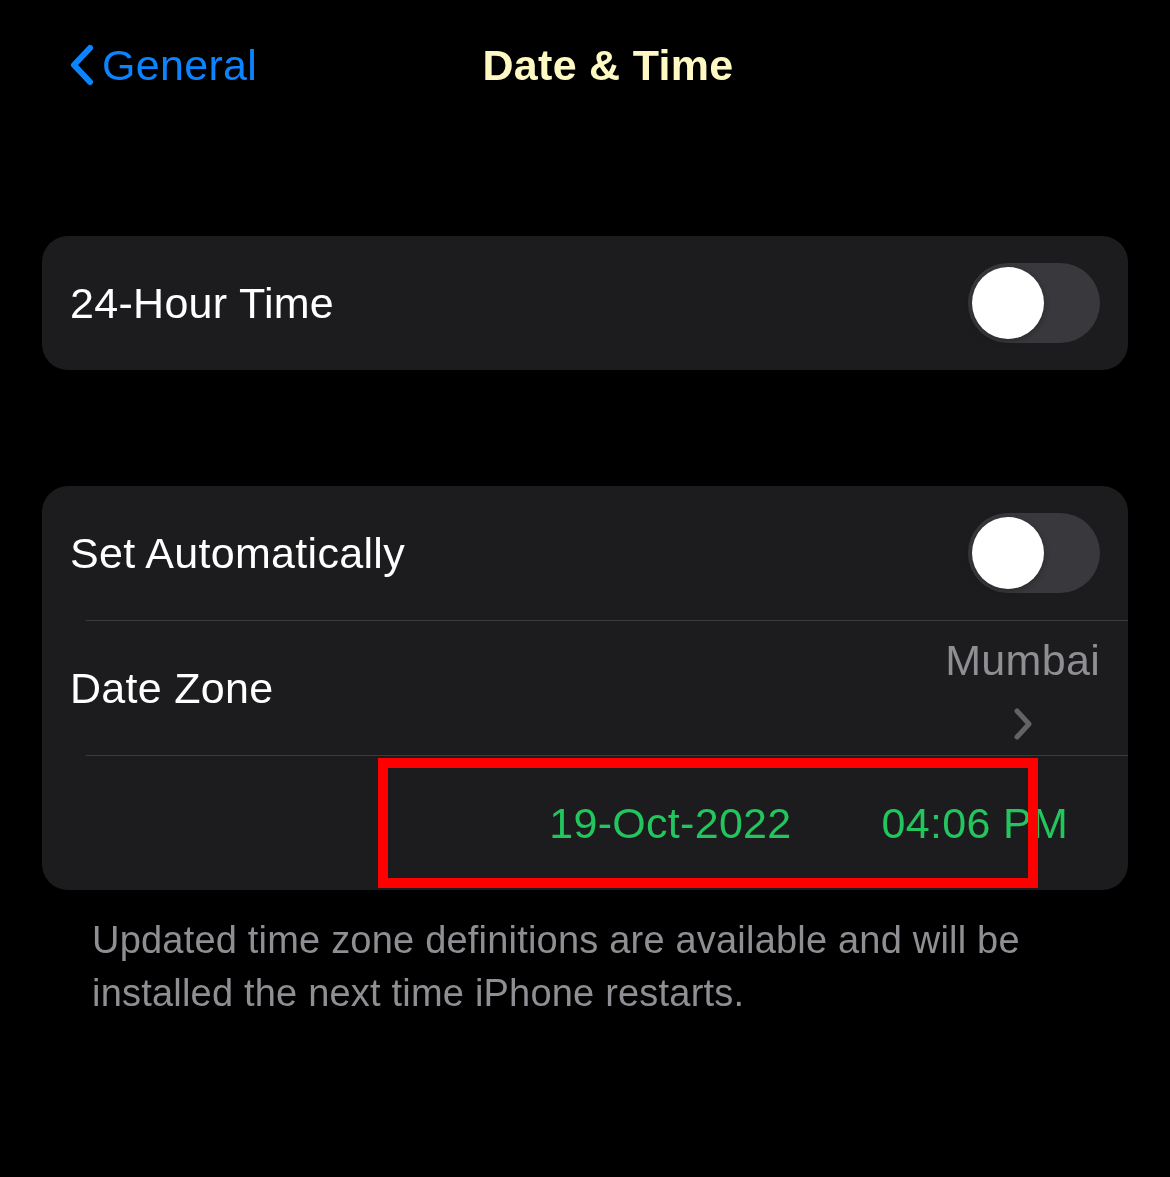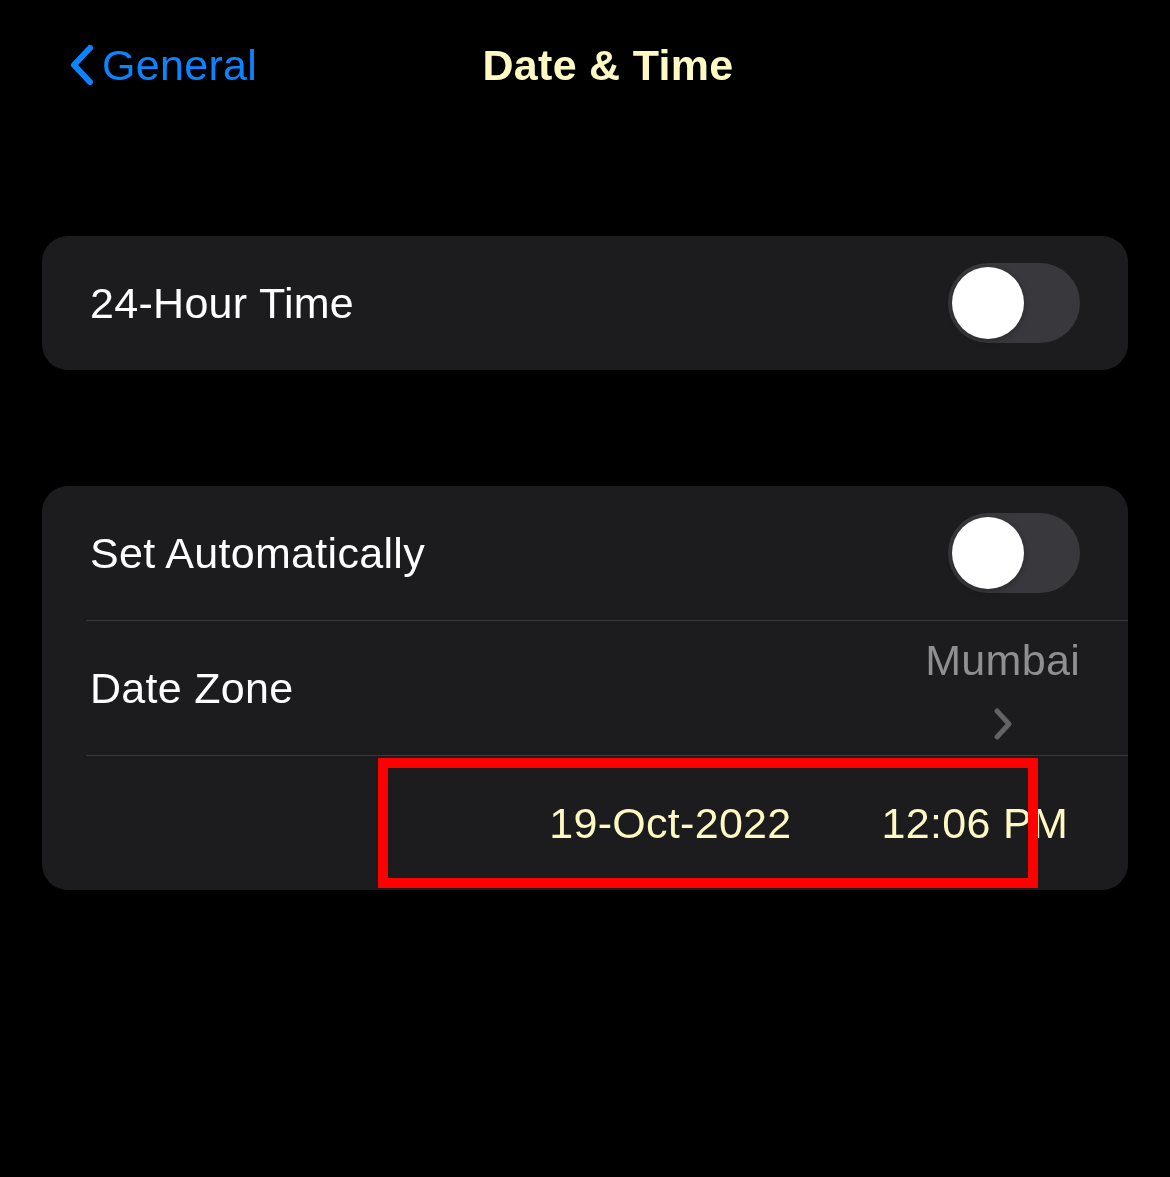--- a/index.html
+++ b/index.html
@@ -62,21 +62,21 @@
       margin-top: 106px;
     }
     .group-2 {
       margin-top: 116px;
     }
     .row {
       display: flex;
       align-items: center;
       justify-content: space-between;
       min-height: 134px;
-      padding: 0 48px;
+      padding: 0 28px;
     }
     .row-label {
       font-size: 43px;
       font-weight: 400;
       color: #ffffff;
       letter-spacing: 0.3px;
     }
     .separator {
       height: 1px;
       background: #3a3a3c;
@@ -118,21 +118,21 @@
       flex-shrink: 0;
     }
     .datetime-row {
       justify-content: flex-end;
       gap: 90px;
       padding-right: 60px;
     }
     .datetime-value {
       font-size: 43px;
       font-weight: 400;
-      color: #fef9c3;
+      color: #22c55e;
       letter-spacing: 0.3px;
     }
     .highlight-box {
       position: absolute;
       border: 10px solid #ff0000;
       pointer-events: none;
       left: 378px;
       top: 758px;
       width: 660px;
       height: 130px;
@@ -181,19 +181,20 @@
       <div class="row-right">
         <div class="row-value">Mumbai</div>
         <svg class="chevron-right" viewBox="0 0 20 34">
           <polyline points="4,4 16,17 4,30" fill="none" stroke="#636366" stroke-width="5" stroke-linecap="round" stroke-linejoin="round"></polyline>
         </svg>
       </div>
     </div>
     <div class="separator"></div>
     <div class="row datetime-row">
       <div class="datetime-value">19-Oct-2022</div>
-      <div class="datetime-value">12:06 PM</div>
+      <div class="datetime-value">04:06 PM</div>
     </div>
   </div>
 
+  <div class="footer-text">Updated time zone definitions are available and will be installed the next time iPhone restarts.</div>
 </div>
 
 <div class="highlight-box"></div>
 
 </body></html>

